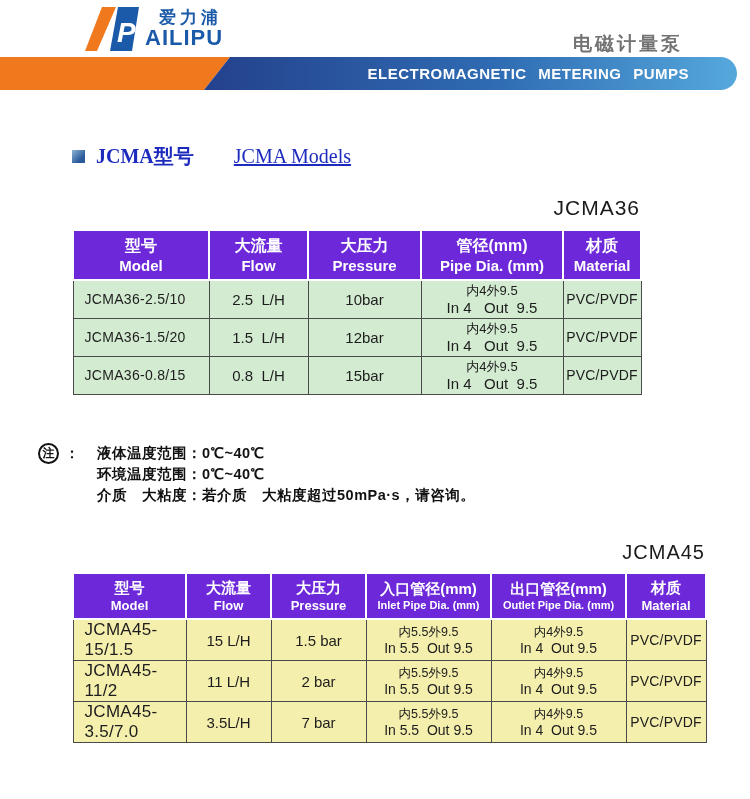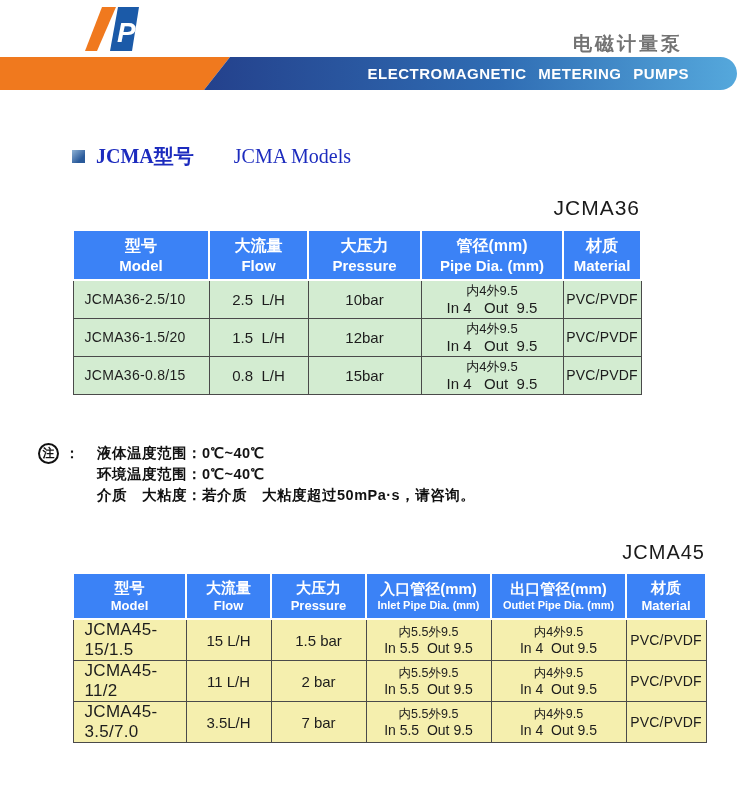--- a/index.html
+++ b/index.html
@@ -24,30 +24,30 @@
                  clip-path:polygon(26px 0,100% 0,100% 100%,0 100%);
                  display:flex; align-items:center; justify-content:flex-end; padding-right:48px; }
   .banner-blue span { color:#fff; font-size:15px; font-weight:bold; letter-spacing:0.5px; word-spacing:7px; }
 
   
   .section-heading { position:absolute; top:143px; left:72px; display:flex; align-items:center;
                      font-family:"Liberation Serif", serif; color:#1c2bbe; font-size:20px; }
   .bullet { width:13px; height:13px; margin-right:11px;
             background:linear-gradient(135deg,#8fb3d6 0%,#2a5a9a 70%); }
   .sh-cn { font-weight:bold; }
-  .sh-en { margin-left:40px; }
+  .sh-en { margin-left:40px;text-decoration:underline; }
 
   
   .tbl-title { position:absolute; font-size:21px; color:#1a1a1a; letter-spacing:1px; text-align:right; }
   .t36-title { top:196px; left:72px; width:568px; }
   .t45-title { top:541px; left:72px; width:633px; font-size:20px; }
 
   
   table { border-collapse:collapse; table-layout:fixed; position:absolute; }
-  th { background:#3b82f6; color:#fff; border:2px solid #ffffff; font-weight:bold; vertical-align:middle; }
+  th { background:#6d28d9; color:#fff; border:2px solid #ffffff; font-weight:bold; vertical-align:middle; }
   td { border:1px solid #4a4a4a; color:#1d1d1d; text-align:center; vertical-align:middle; }
   th .cn { font-size:16px; line-height:21px; }
   th .en { font-size:15px; line-height:19px; font-weight:bold; }
   .ws-pre { white-space:pre; }
   td.model { text-align:left; padding-left:11px; font-size:14px; letter-spacing:0.3px; }
   td.num { font-size:15px; }
   td .pcn { font-size:13px; line-height:17px; }
   td .pen { font-size:15px; line-height:18px; white-space:pre; }
   td.mat { font-size:14px; letter-spacing:0.2px; }
 
@@ -78,20 +78,24 @@
 <body>
 
 <div class="page">
 
   <div class="logo-wrap">
     <svg class="logo-mark" viewBox="0 0 54 44">
       <polygon points="17,0 31,0 12,44 0,44" fill="#f0791e"></polygon>
       <polygon points="33,0 54,0 47,44 25,44" fill="#1b5aa8"></polygon>
       <text x="32" y="35" font-size="28" font-style="italic" font-weight="bold" fill="#ffffff" font-family="Liberation Sans, sans-serif">P</text>
     </svg>
+    <div class="logo-text">
+      <div class="logo-cn">爱力浦</div>
+      <div class="logo-en">AILIPU</div>
+    </div>
   </div>
 
   <div class="product-cn">电磁计量泵</div>
 
   <div class="banner">
     <div class="banner-orange"></div>
     <div class="banner-blue">
       <span>ELECTROMAGNETIC METERING PUMPS</span>
     </div>
   </div>

